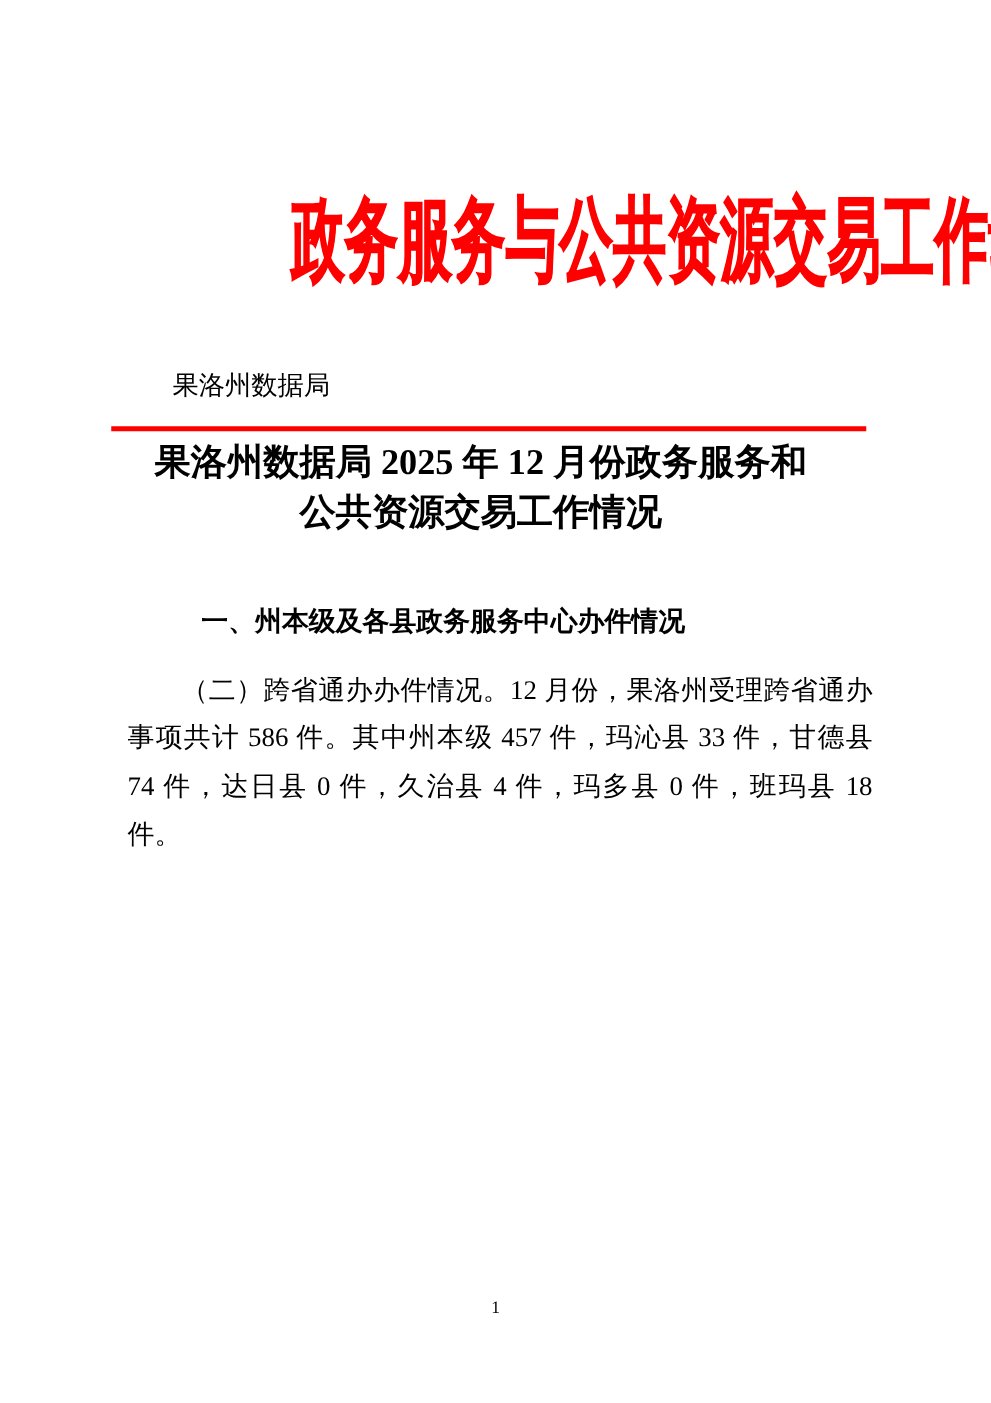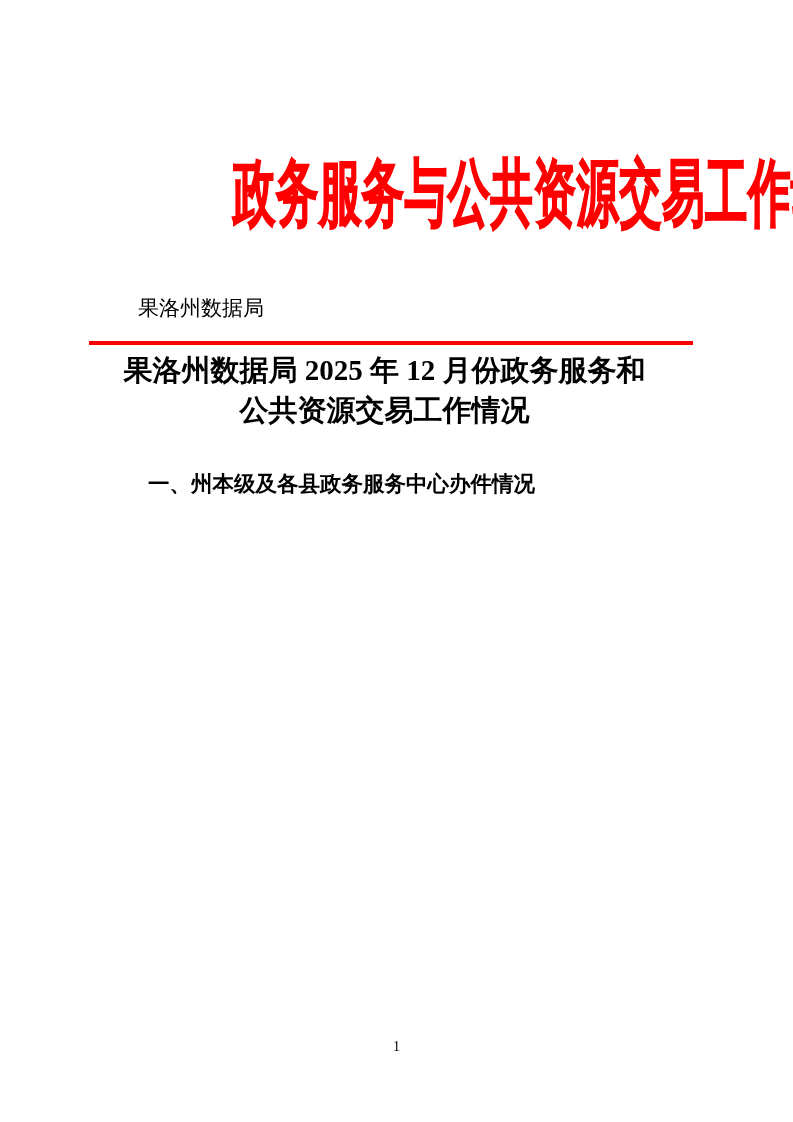--- a/index.html
+++ b/index.html
@@ -87,21 +87,21 @@
 
   .article-body {
     position: absolute;
     top: 462px;
     left: 102px;
     width: 596px;
     font-size: 21.5px;
     line-height: 38.5px;
   }
   .section-heading {
-    margin: 3px;
+    margin: 16px;
     font-size: 21.5px;
     font-weight: bold;
     font-family: "Liberation Sans", "DejaVu Sans", sans-serif;
     text-indent: 2em;
     line-height: 38.5px;
   }
   .article-body p {
     margin: 0;
     text-indent: 2em;
     text-align: justify;
@@ -134,17 +134,18 @@
 
   <div class="red-rule"></div>
 
   <h1 class="doc-title">
     <span>果洛州数据局 2025 年 12 月份政务服务和</span><br>
     <span>公共资源交易工作情况</span>
   </h1>
 
   <div class="article-body">
     <h2 class="section-heading">一、州本级及各县政务服务中心办件情况</h2>
+    <p>（二）跨省通办办件情况。12 月份，果洛州受理跨省通办事项共计 586 件。其中州本级 457 件，玛沁县 33 件，甘德县 74 件，达日县 0 件，久治县 4 件，玛多县 0 件，班玛县 18 件。</p>
   </div>
 
   <div class="page-number">1</div>
 
 </div>
 
 </body></html>

